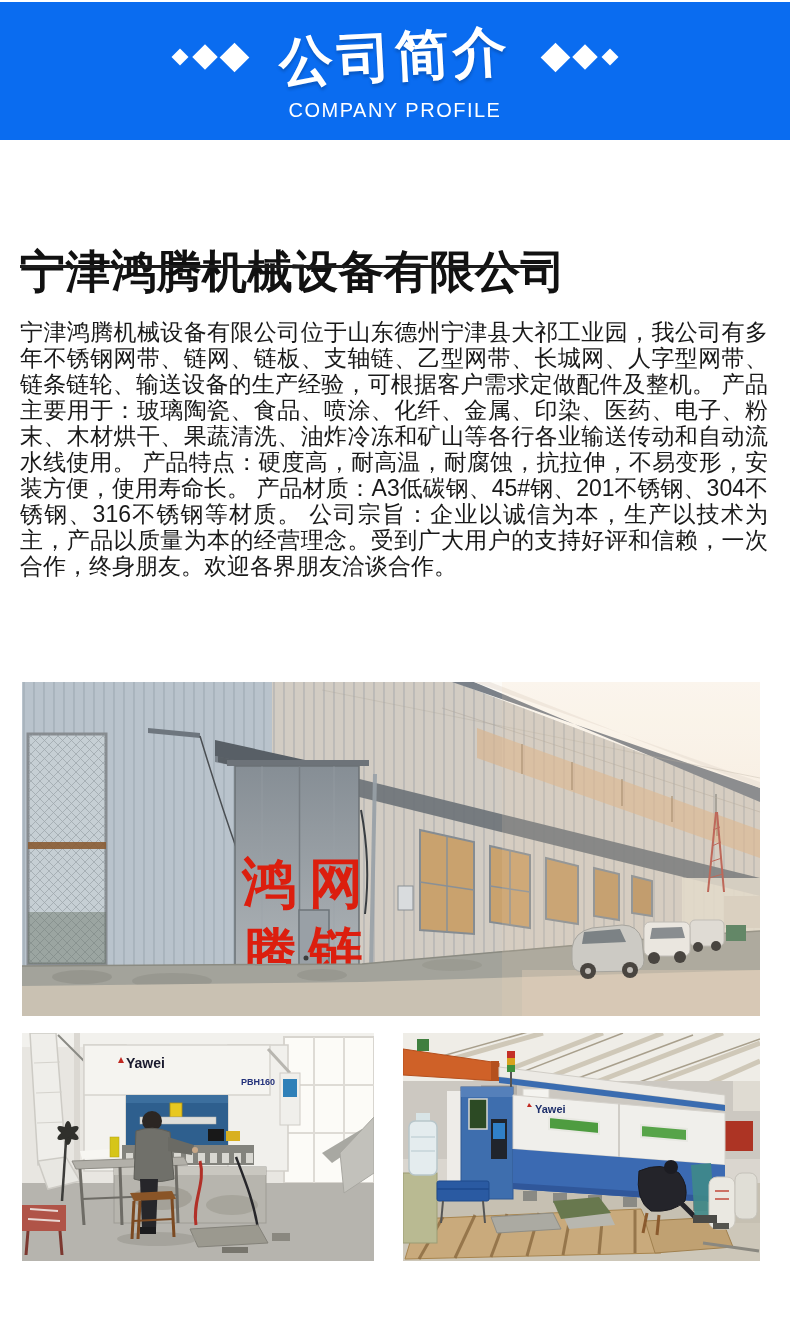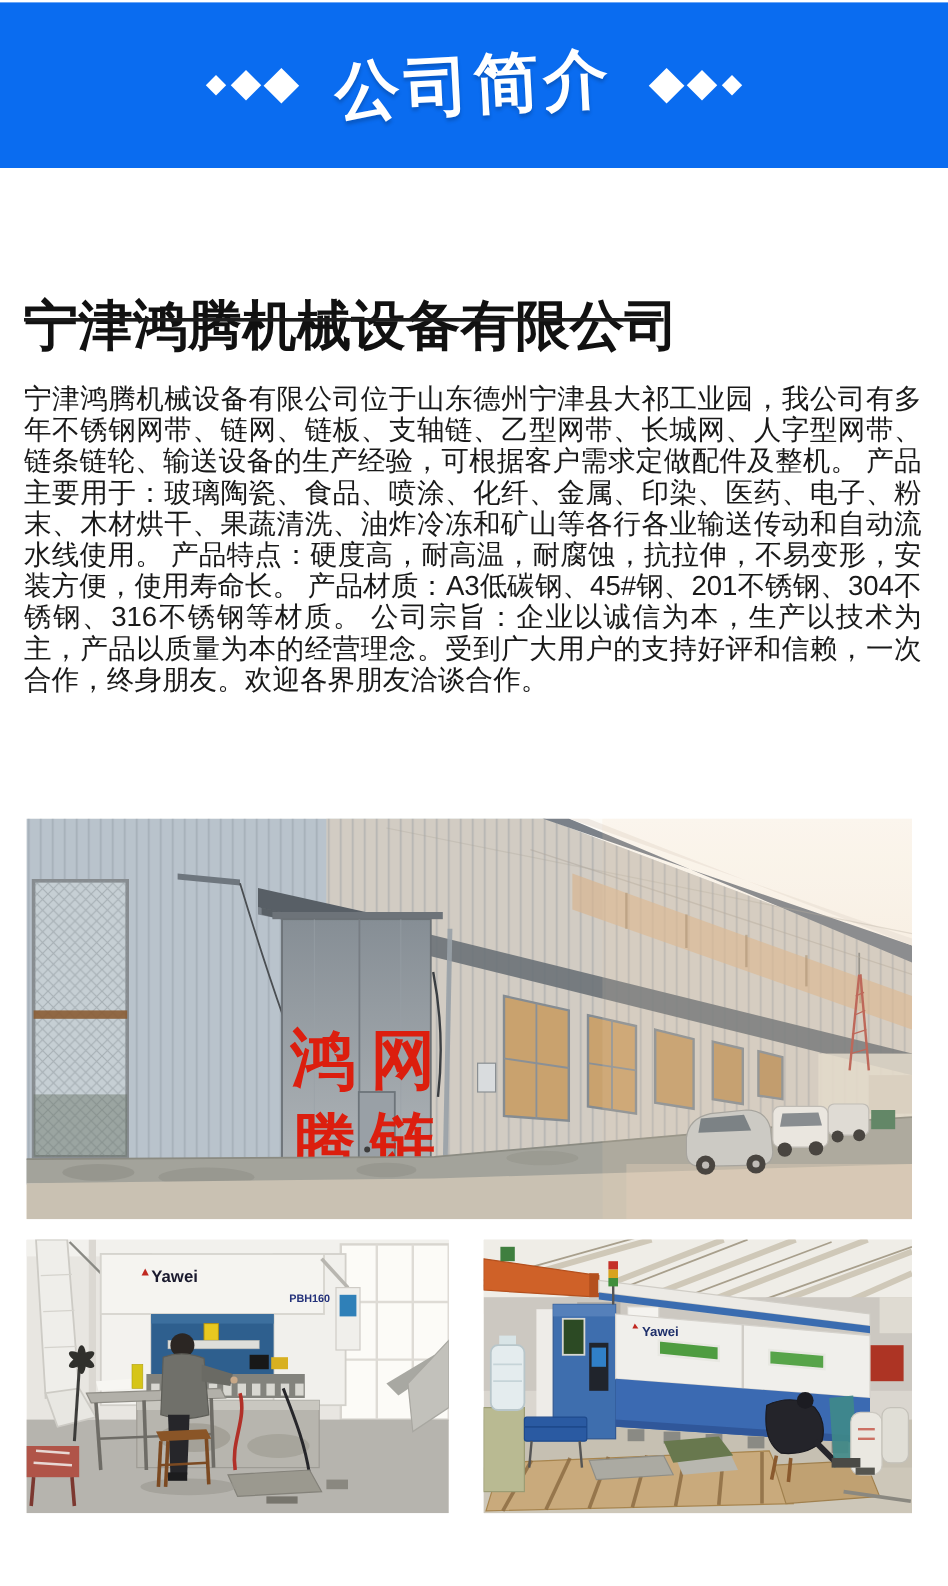--- a/index.html
+++ b/index.html
@@ -49,20 +49,21 @@
         <span class="diamond d-m"></span>
         <span class="diamond d-l"></span>
       </span>
       <h1 class="banner-title">公司简介</h1>
       <span class="dgroup">
         <span class="diamond d-l"></span>
         <span class="diamond d-m"></span>
         <span class="diamond d-s"></span>
       </span>
     </div>
+    <div class="banner-sub">COMPANY PROFILE</div>
   </header>
 
   <h2 class="company-name">宁津鸿腾机械设备有限公司</h2>
   <div class="name-underline"></div>
 
   <p class="profile">宁津鸿腾机械设备有限公司位于山东德州宁津县大祁工业园，我公司有多年不锈钢网带、链网、链板、支轴链、乙型网带、长城网、人字型网带、链条链轮、输送设备的生产经验，可根据客户需求定做配件及整机。 产品主要用于：玻璃陶瓷、食品、喷涂、化纤、金属、印染、医药、电子、粉末、木材烘干、果蔬清洗、油炸冷冻和矿山等各行各业输送传动和自动流水线使用。 产品特点：硬度高，耐高温，耐腐蚀，抗拉伸，不易变形，安装方便，使用寿命长。 产品材质：A3低碳钢、45#钢、201不锈钢、304不锈钢、316不锈钢等材质。 公司宗旨：企业以诚信为本，生产以技术为主，产品以质量为本的经营理念。受到广大用户的支持好评和信赖，一次合作，终身朋友。欢迎各界朋友洽谈合作。</p>
 
   <figure class="photo-main">
     <svg viewBox="0 0 738 334" role="img">
       <defs>

